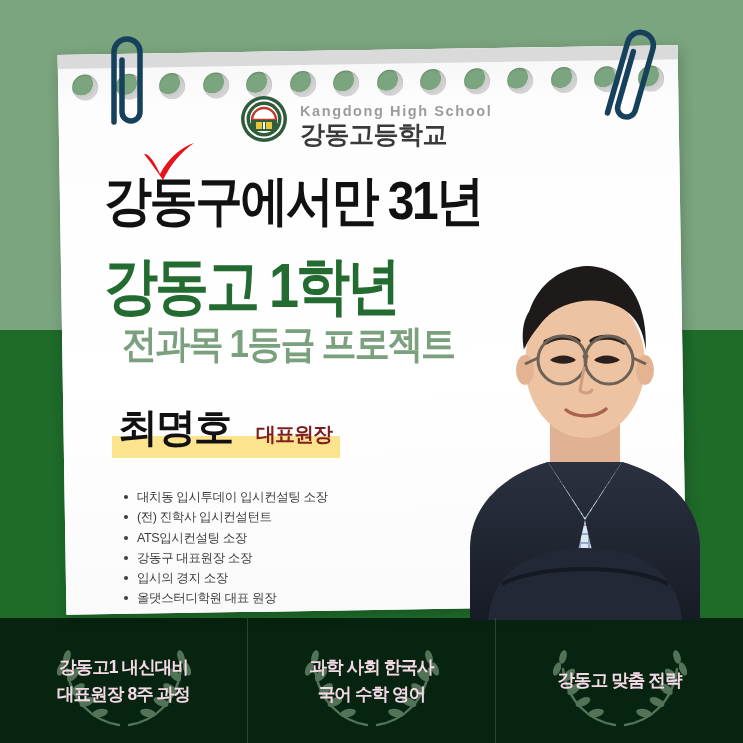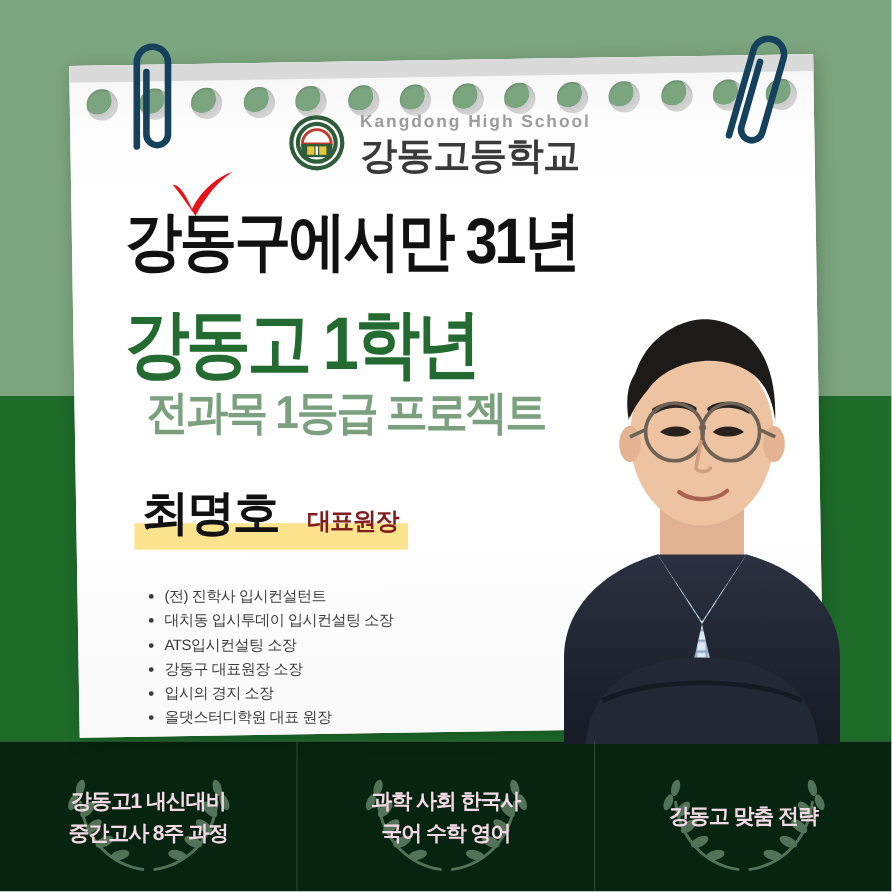--- a/index.html
+++ b/index.html
@@ -72,34 +72,34 @@
   .clip { position: absolute; }
   #clip-left  { left: 96px;  top: 26px;  }
   #clip-right { left: 596px; top: 18px;  }
 
   
   #school-header {
     position: absolute;
     left: 240px;
     top: 95px;
     display: flex;
-    align-items: flex-start;
+    align-items: flex-end;
     gap: 12px;
   }
   #school-crest { flex: none; }
   #school-names { display: flex; flex-direction: column; line-height: 1; }
   #school-name-en {
     font-size: 14.5px;
     letter-spacing: 1.6px;
     color: #9c9c9c;
     font-weight: 600;
     margin-bottom: 4px;
   }
   #school-name-ko {
-    font-size: 31px;
+    font-size: 25px;
     font-weight: 800;
     color: #3a3a3a;
     letter-spacing: -0.5px;
   }
 
   
   #red-check { position: absolute; left: 138px; top: 140px; }
 
   
   #headline-1 {
@@ -323,22 +323,22 @@
   <div id="headline-2">강동고 1학년</div>
   <div id="headline-3">전과목 1등급 프로젝트</div>
 
   <div id="presenter-highlight"></div>
   <div id="presenter">
     <span id="presenter-name">최명호</span>
     <span id="presenter-title">대표원장</span>
   </div>
 
   <ul id="bullets">
+    <li>대치동 입시투데이 입시컨설팅 소장</li>
     <li>(전) 진학사 입시컨설턴트</li>
-    <li>대치동 입시투데이 입시컨설팅 소장</li>
     <li>ATS입시컨설팅 소장</li>
     <li>강동구 대표원장 소장</li>
     <li>입시의 경지 소장</li>
     <li>올댓스터디학원 대표 원장</li>
   </ul>
 
   <div id="portrait">
     <svg width="245" height="402" viewBox="0 0 245 402">
       <defs>
         <clipPath id="pclip">
@@ -417,21 +417,21 @@
             <ellipse cx="126" cy="40" rx="8" ry="4" transform="rotate(48 126 40)"></ellipse>
             <ellipse cx="121" cy="54" rx="8" ry="4" transform="rotate(38 121 54)"></ellipse>
             <ellipse cx="112" cy="67" rx="8" ry="4" transform="rotate(26 112 67)"></ellipse>
             <ellipse cx="99" cy="78" rx="8" ry="4" transform="rotate(14 99 78)"></ellipse>
             <ellipse cx="138" cy="34" rx="7" ry="3.5" transform="rotate(68 138 34)"></ellipse>
             <ellipse cx="132" cy="22" rx="7" ry="3.5" transform="rotate(74 132 22)"></ellipse>
           </g>
         </svg>
       </span>
       <div class="bline">강동고1 내신대비</div>
-      <div class="bline">중간고사 8주 과정</div>
+      <div class="bline">대표원장 8주 과정</div>
     </div>
 
     <div class="bpanel">
       <span class="laurel">
         <svg width="150" height="96" viewBox="0 0 150 96">
           <g fill="none" stroke="#9fc2a2" stroke-width="2.4" stroke-linecap="round">
             <path d="M70 90 C44 86 22 66 18 34"></path>
             <path d="M80 90 C106 86 128 66 132 34"></path>
           </g>
           <g fill="#9fc2a2">

